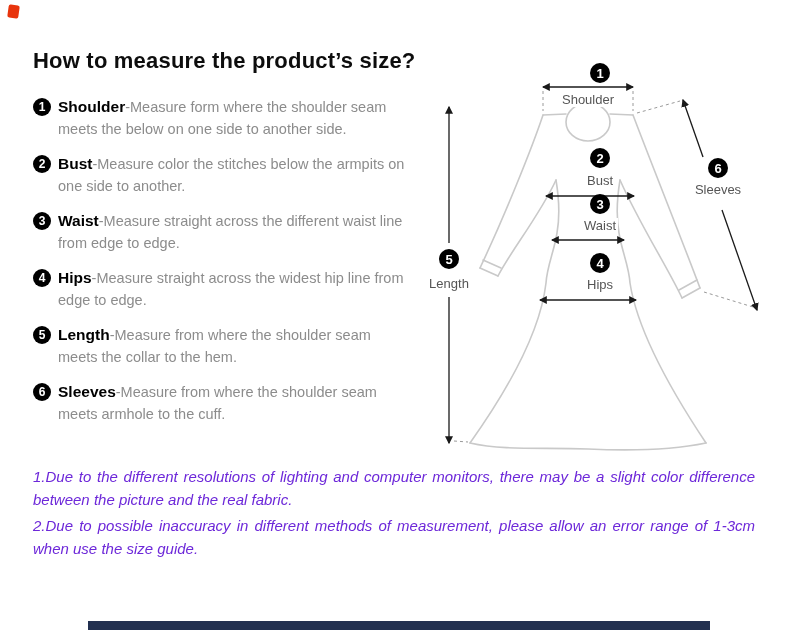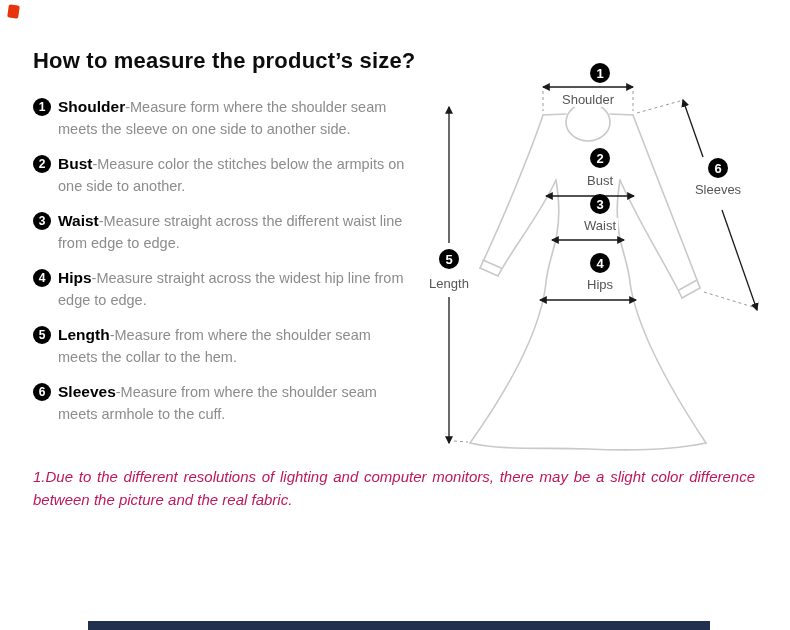--- a/index.html
+++ b/index.html
@@ -24,36 +24,36 @@
     position:absolute;width:20px;height:20px;border-radius:50%;background:#000;color:#fff;
     font-size:13px;font-weight:bold;display:flex;align-items:center;justify-content:center;
     transform:translateX(-50%);
   }
   .dlabel{
     position:absolute;transform:translateX(-50%);font-size:13px;color:#555;white-space:nowrap;background:#fff;padding:0 2px;
   }
   
   .note{position:absolute;left:33px;top:466px;width:737px;}
   .note-heading{font-size:16px;font-weight:bold;color:#000;margin:0 0 7px 0;}
-  .note p{margin:0 15px 4px 0;font-size:15px;font-style:italic;color:#be185d;line-height:1.5;}
+  .note p{margin:0 15px 4px 0;font-size:15px;font-style:italic;color:#6d28d9;line-height:1.5;}
   .note p.just{text-align:justify;}
   .bottom-bar{position:absolute;left:88px;top:621px;width:622px;height:9px;background:#223050;}
 </style>
 </head>
 <body>
 
 <div class="page">
 
   <div class="corner-mark"></div>
 
   <h1 class="title">How to measure the product’s size?</h1>
 
   <div class="list">
     <div class="item">
-      <span class="dotnum">1</span><span class="term">Shoulder</span><span class="desc">-Measure form where the shoulder seam meets the sleeve on one side to another side.</span>
+      <span class="dotnum">1</span><span class="term">Shoulder</span><span class="desc">-Measure form where the shoulder seam meets the below on one side to another side.</span>
     </div>
     <div class="item">
       <span class="dotnum">2</span><span class="term">Bust</span><span class="desc">-Measure color the stitches below the armpits on one side to another.</span>
     </div>
     <div class="item">
       <span class="dotnum">3</span><span class="term">Waist</span><span class="desc">-Measure straight across the different waist line from edge to edge.</span>
     </div>
     <div class="item">
       <span class="dotnum">4</span><span class="term">Hips</span><span class="desc">-Measure straight across the widest hip line from edge to edge.</span>
     </div>
@@ -125,17 +125,18 @@
   <div class="dlabel" style="left:600px;top:277px">Hips</div>
 
   <div class="dot" style="left:449px;top:249px">5</div>
   <div class="dlabel" style="left:449px;top:276px">Length</div>
 
   <div class="dot" style="left:718px;top:158px">6</div>
   <div class="dlabel" style="left:718px;top:182px">Sleeves</div>
 
   <div class="note">
     <p class="just">1.Due to the different resolutions of lighting and computer monitors, there may be a slight color difference between the picture and the real fabric.</p>
+    <p class="just">2.Due to possible inaccuracy in different methods of measurement, please allow an error range of 1-3cm when use the size guide.</p>
   </div>
 
   <div class="bottom-bar"></div>
 
 </div>
 
 </body></html>

